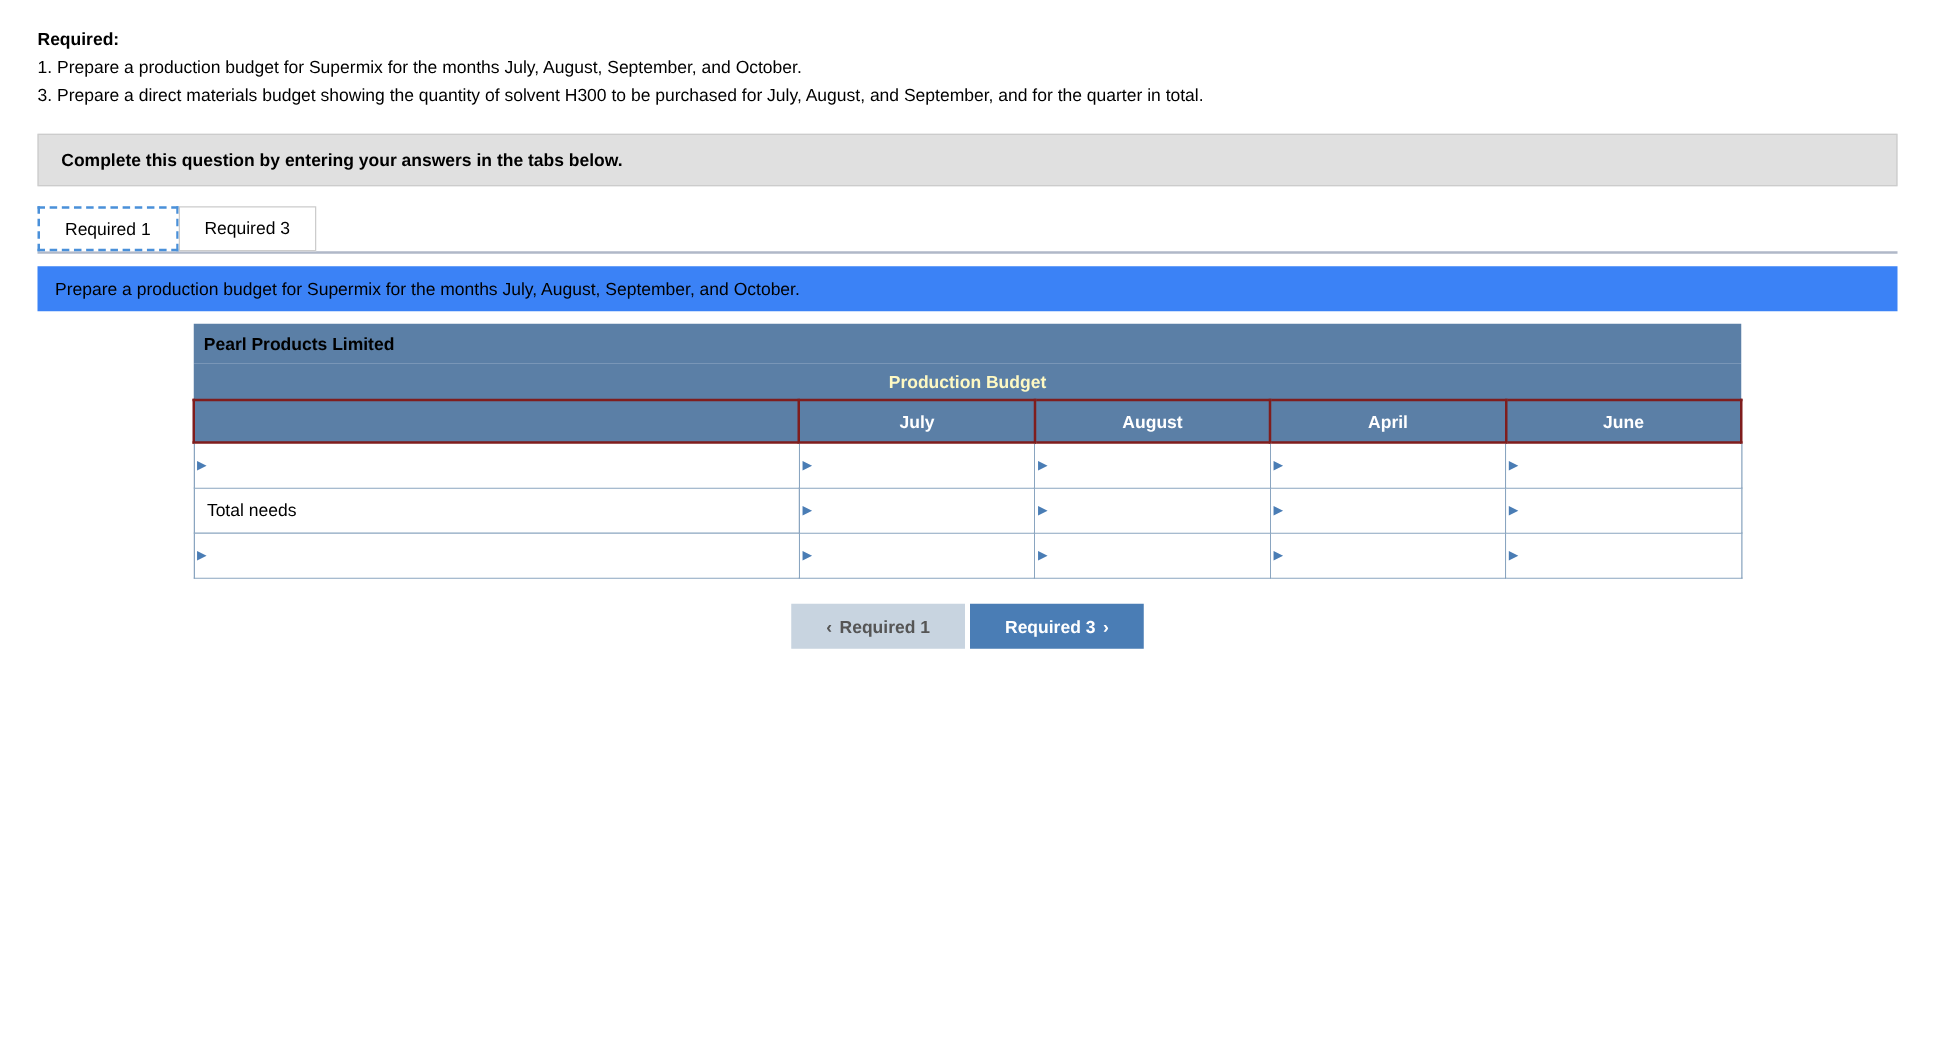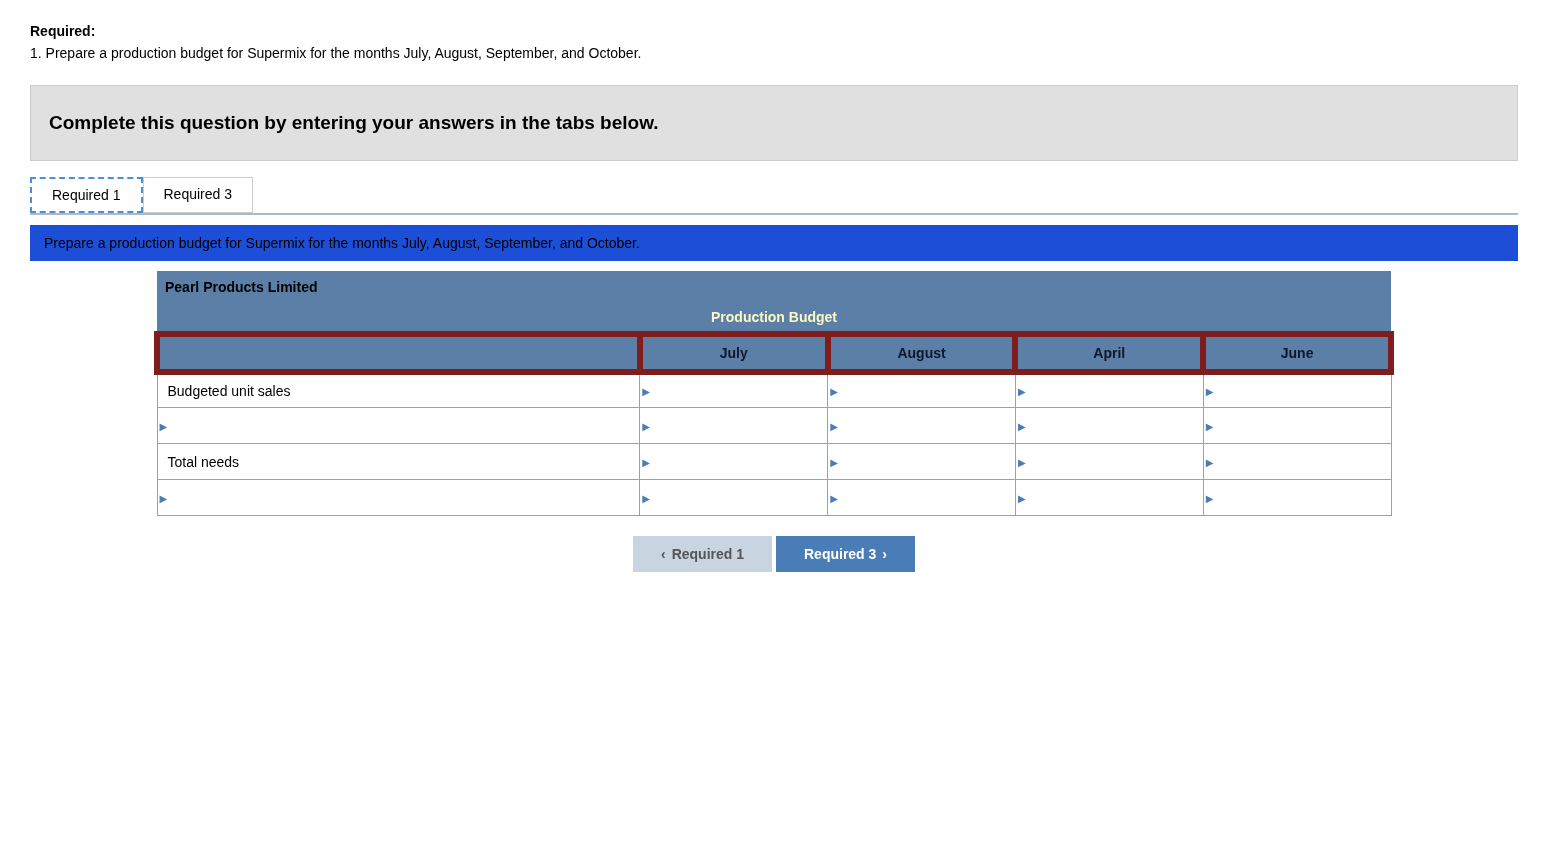--- a/index.html
+++ b/index.html
@@ -14,23 +14,23 @@
     .instructions {
       margin-bottom: 20px;
       line-height: 1.6;
     }
     .instructions strong {
       font-weight: bold;
     }
 
     .complete-banner {
       background: #e0e0e0;
-      padding: 26px 18px;
-      font-weight: bold;
-      font-size: 19px;
+      padding: 12px 18px;
+      font-weight: bold;
+      font-size: 14px;
       margin-bottom: 0;
       border: 1px solid #ccc;
     }
 
     .tabs-container {
       margin-top: 16px;
       border: none;
     }
 
     .tabs-row {
@@ -58,21 +58,21 @@
       background: #fff;
       color: #000;
     }
 
     .tab-content-area {
       border-top: 2px solid #b0b8c8;
       padding: 10px 0 0 0;
     }
 
     .tab-description {
-      background: #1d4ed8;
+      background: #3b82f6;
       padding: 10px 14px;
       font-size: 14px;
       margin-bottom: 10px;
       color: #000;
     }
 
     .table-wrapper {
       max-width: 1240px;
       margin: 0 auto 20px auto;
     }
@@ -94,25 +94,25 @@
       background: #5b7fa6;
       color: #fef9c3;
       font-weight: bold;
       text-align: center;
       padding: 6px;
       font-size: 14px;
     }
 
     .budget-table .col-headers td {
       background: #5b7fa6;
-      color: #0f172a;
+      color: #ffffff;
       font-weight: bold;
       text-align: center;
       padding: 8px 26px;
-      border: 6px solid #7f1d1d;
+      border: 2px solid #7f1d1d;
       font-size: 14px;
     }
 
     .budget-table .col-headers td.label-col {
       background: #5b7fa6;
       text-align: left;
     }
 
     .budget-table .data-row td {
       border: 1px solid #8aa5c0;
@@ -200,20 +200,21 @@
     .data-col-width {
       width: 140px;
     }
   </style>
 </head>
 <body>
 
 <div class="instructions">
   <p><strong>Required:</strong></p>
   <p>1. Prepare a production budget for Supermix for the months July, August, September, and October.</p>
+  <p>3. Prepare a direct materials budget showing the quantity of solvent H300 to be purchased for July, August, and September, and for the quarter in total.</p>
 </div>
 
 <div class="complete-banner">
   <span>Complete this question by entering your answers in the tabs below.</span>
 </div>
 
 <div class="tabs-container">
   <div class="tabs-row">
     <div class="tab active">
       <span>Required 1</span>
@@ -247,47 +248,20 @@
           <tr class="col-headers">
             <td class="label-col"></td>
             <td>July</td>
             <td>August</td>
             <td>April</td>
             <td>June</td>
           </tr>
         </thead>
         <tbody>
 
-          <tr class="data-row">
-            <td class="label-cell">Budgeted unit sales</td>
-            <td class="input-cell">
-              <div class="input-cell-wrap">
-                <span class="arrow-indicator">▶</span>
-                <input type="text" value="" style="">
-              </div>
-            </td>
-            <td class="input-cell">
-              <div class="input-cell-wrap">
-                <span class="arrow-indicator">▶</span>
-                <input type="text" value="" style="">
-              </div>
-            </td>
-            <td class="input-cell">
-              <div class="input-cell-wrap">
-                <span class="arrow-indicator">▶</span>
-                <input type="text" value="" style="">
-              </div>
-            </td>
-            <td class="input-cell">
-              <div class="input-cell-wrap">
-                <span class="arrow-indicator">▶</span>
-                <input type="text" value="" style="">
-              </div>
-            </td>
-          </tr>
 
           <tr class="data-row">
             <td class="input-cell">
               <div class="input-cell-wrap">
                 <span class="arrow-indicator">▶</span>
                 <input type="text" value="" style="">
               </div>
             </td>
             <td class="input-cell">
               <div class="input-cell-wrap">

